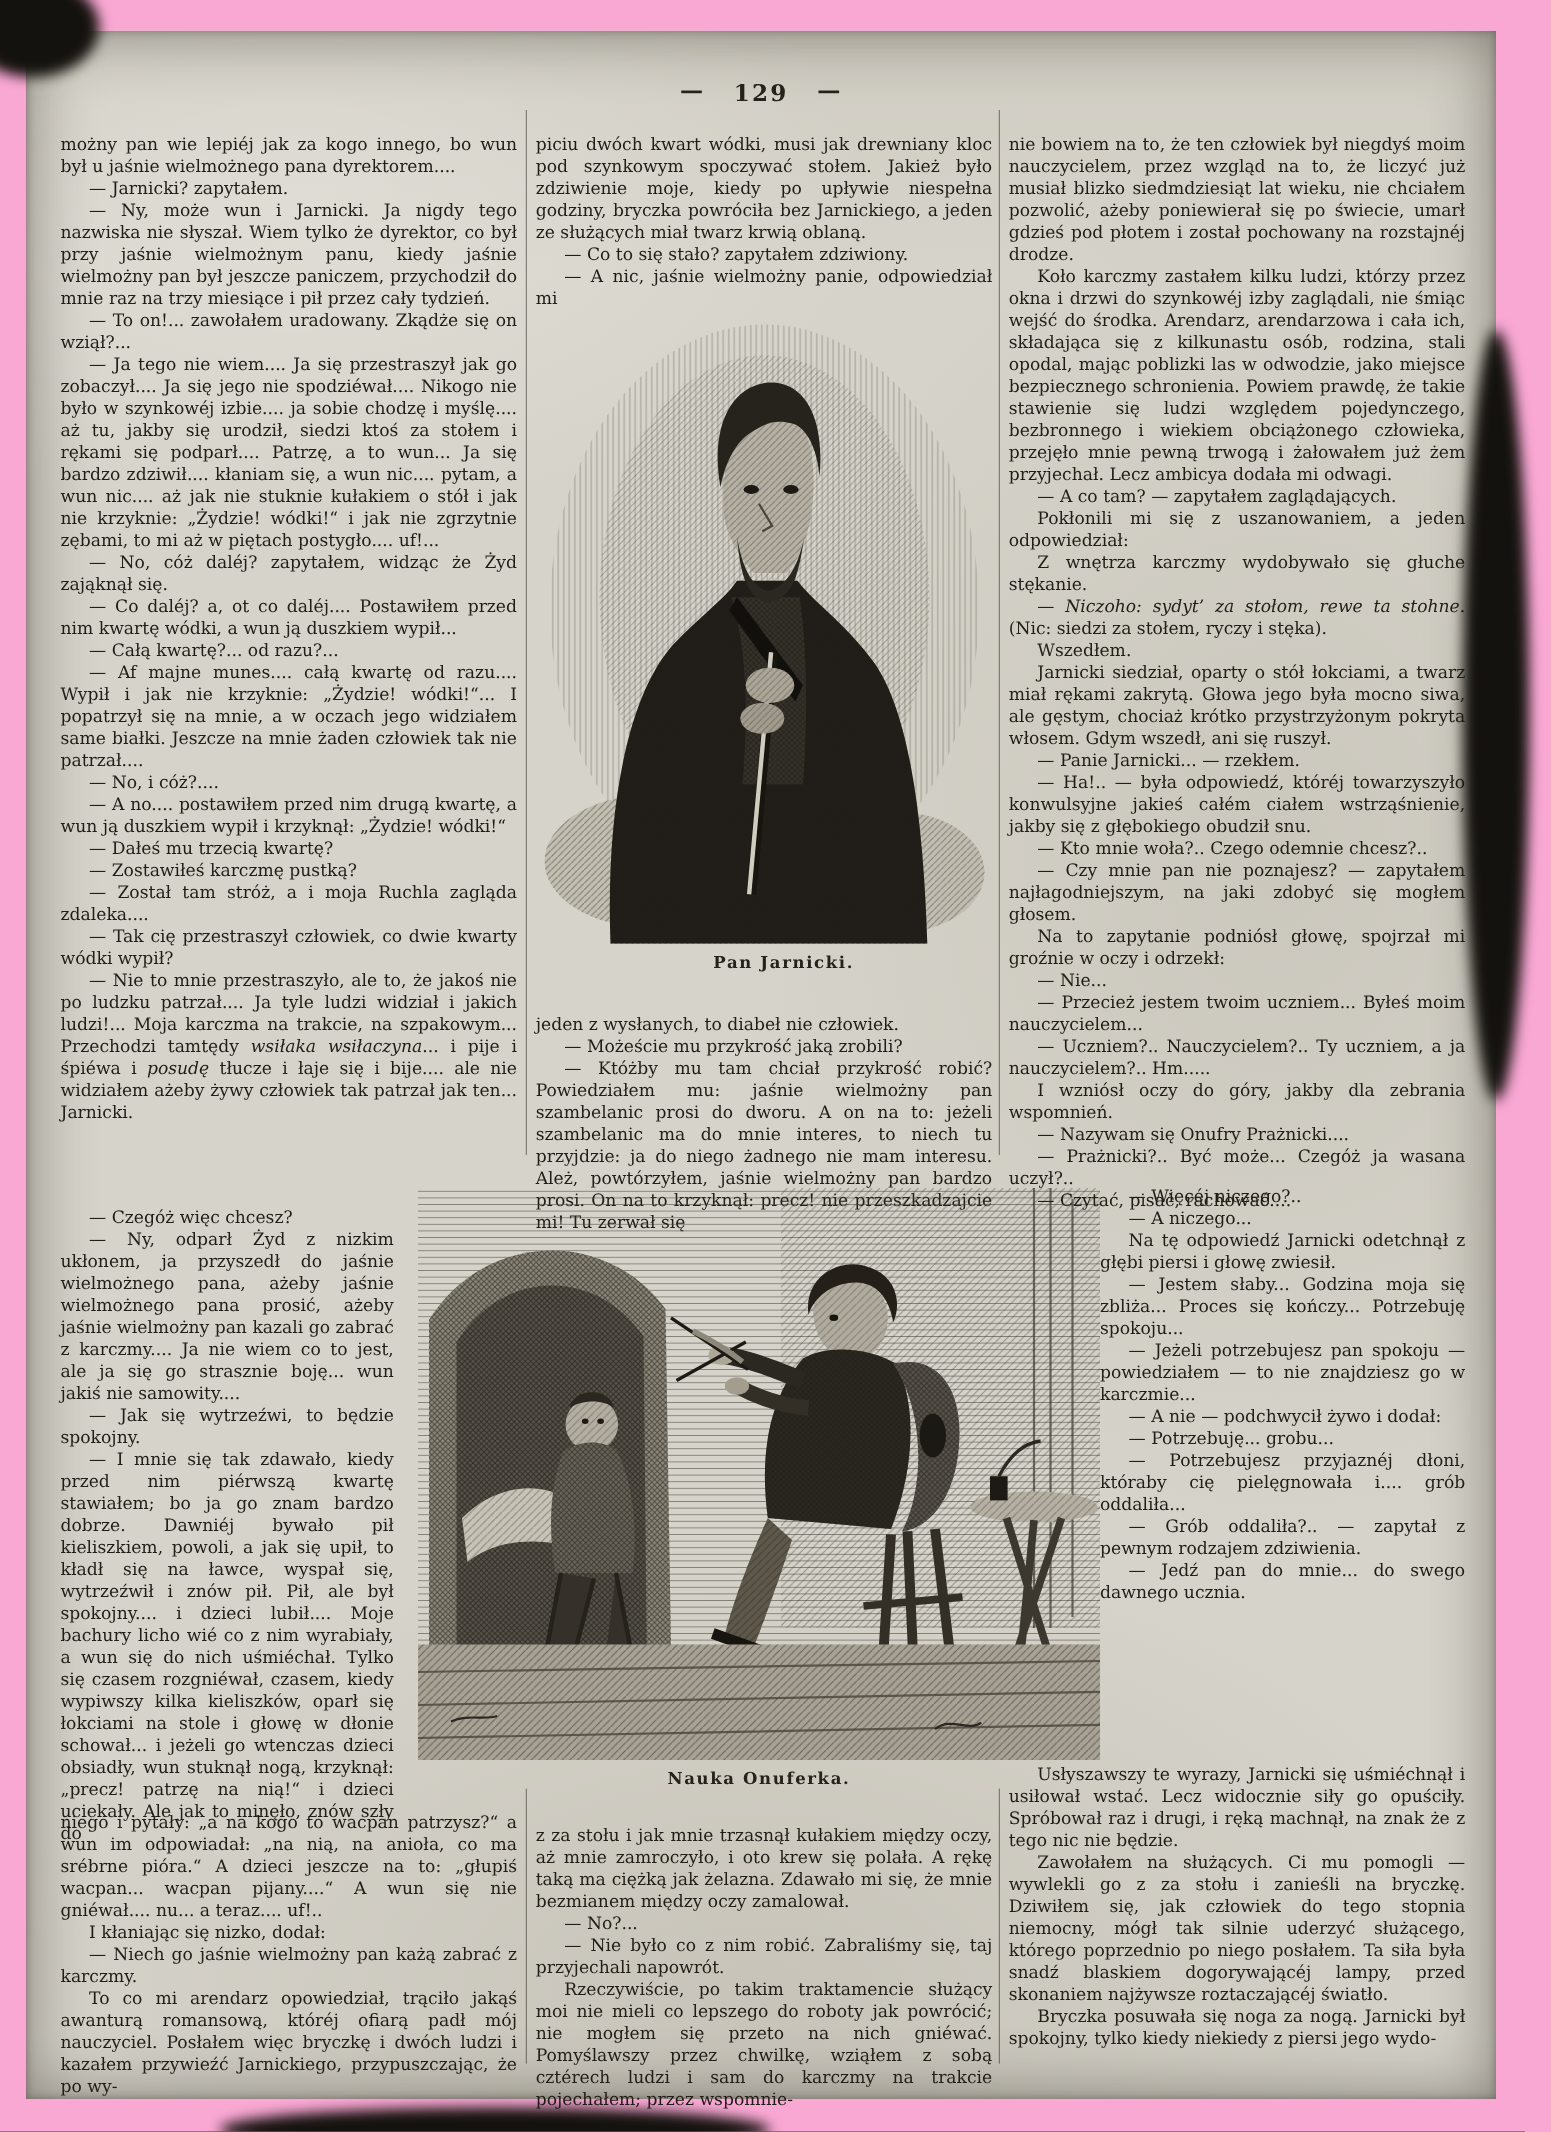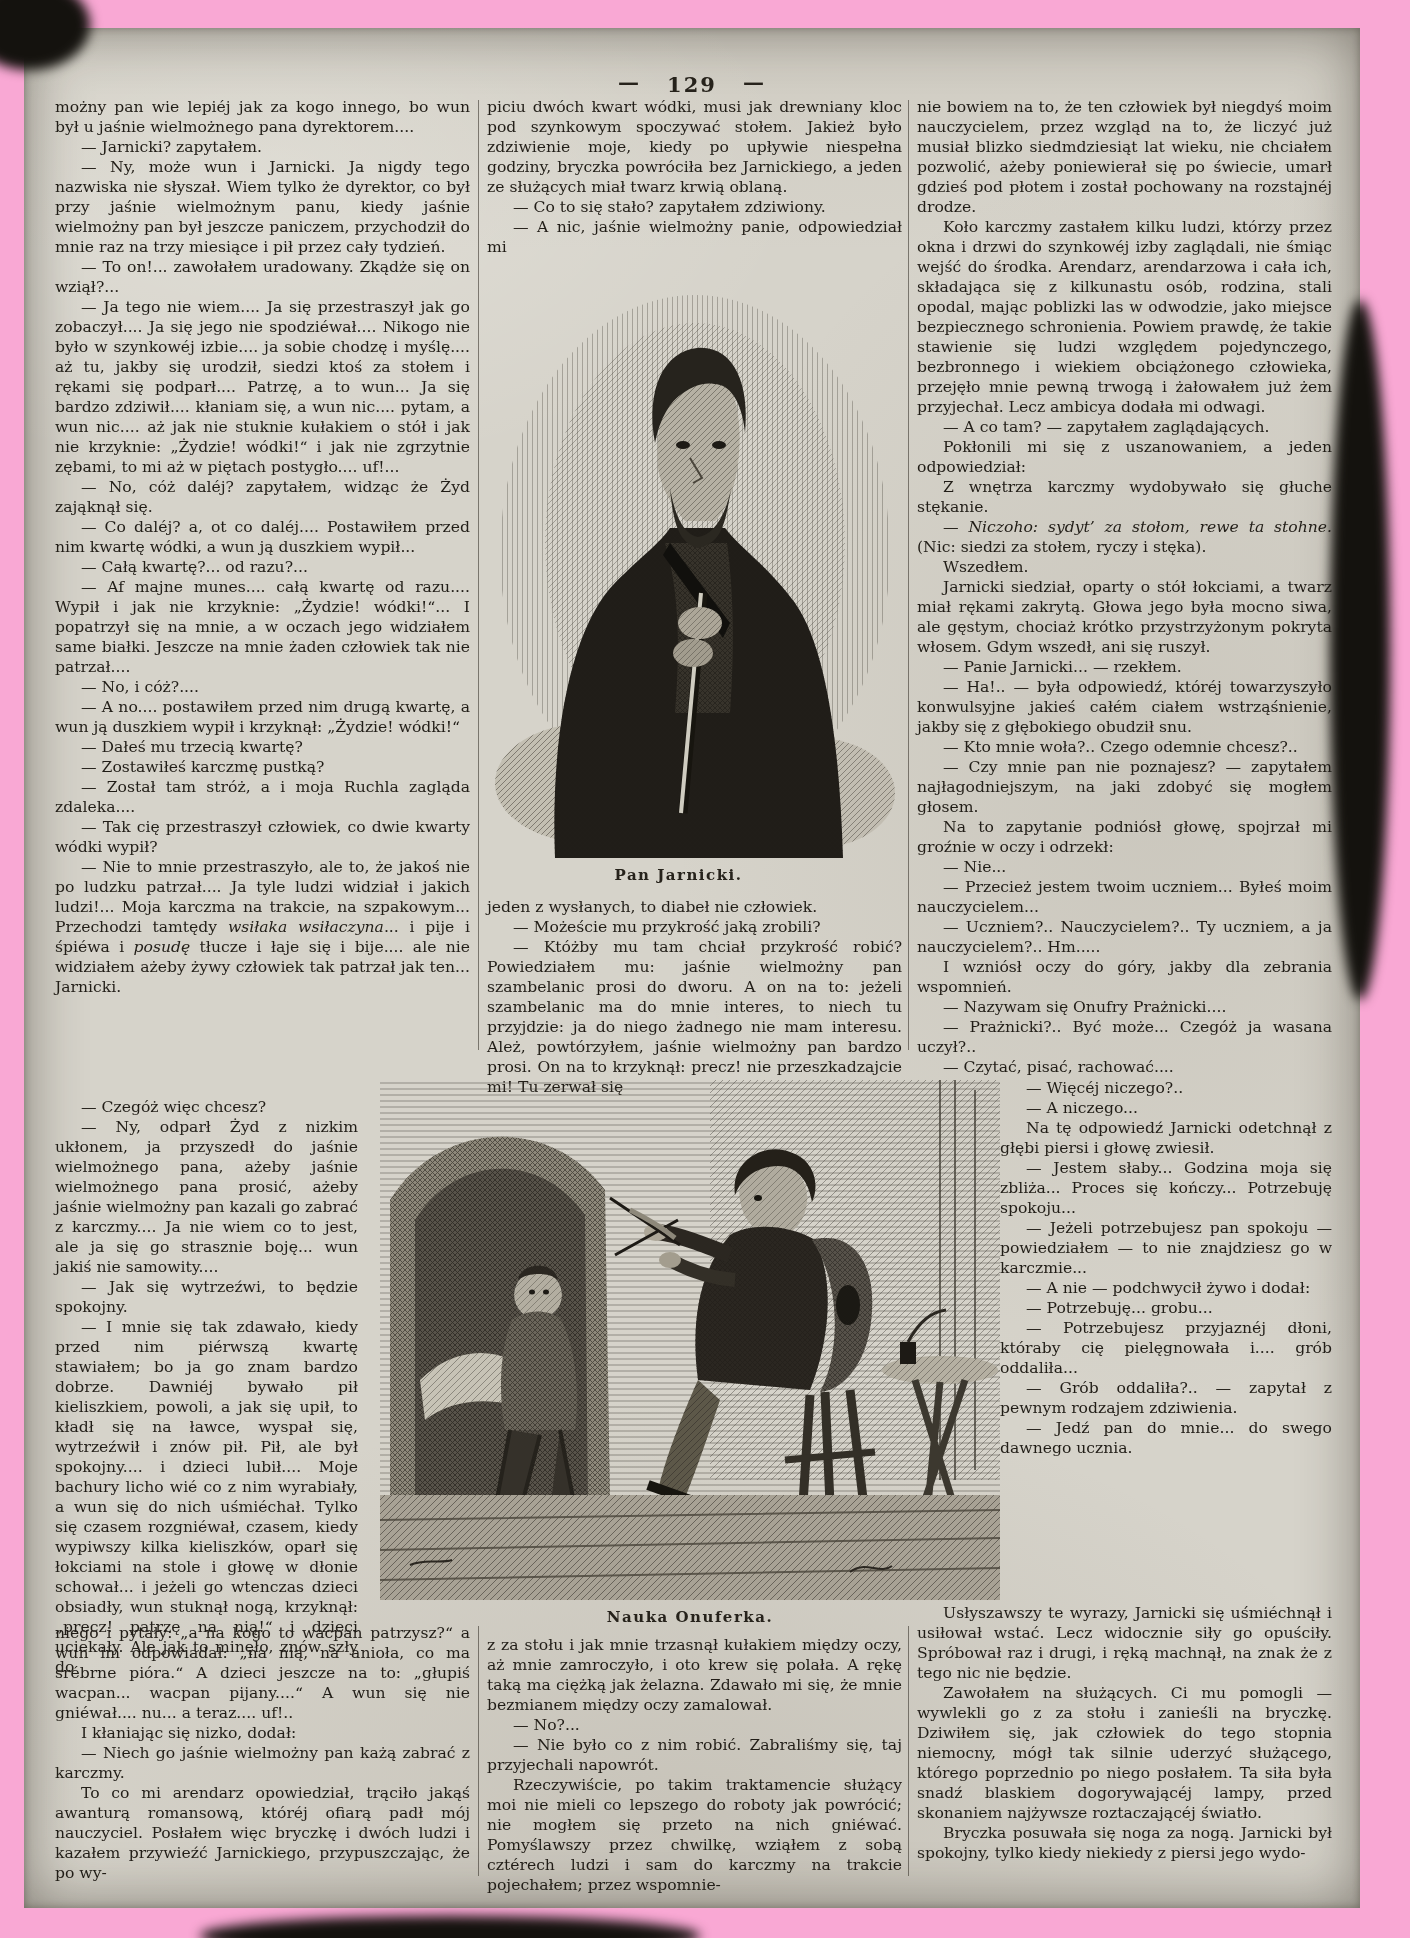--- a/index.html
+++ b/index.html
@@ -13,21 +13,21 @@
            radial-gradient(ellipse 1000px 600px at 50% 95%, rgba(110,100,84,.14), rgba(0,0,0,0) 70%),
            linear-gradient(180deg, rgba(140,130,110,.08), rgba(0,0,0,0) 12%);
          box-shadow: inset 0 0 60px rgba(30,25,15,.45), inset 0 0 8px rgba(30,25,15,.35);}
   .edge-blob{position:absolute;background:#14120e;filter:blur(6px);border-radius:50%;}
   .header{position:absolute;left:0;top:44px;width:100%;text-align:center;
           font-size:21px;font-weight:bold;color:#26221b;letter-spacing:2px;}
   .header .dash{display:inline-block;margin:0 26px;transform:translateY(-3px);}
   .col{position:absolute;width:415px;color:#211d17;font-size:15.6px;line-height:20px;
        text-align:justify;}
   .col .para{margin:0;text-indent:26px;}
-  .col .para.noind{text-indent:0;}
+  .col .para.noind{text-indent:0;margin-top:24px;}
   .it{font-style:italic;}
   .vrule{position:absolute;width:1px;background:rgba(45,40,32,.55);}
   .figure{position:absolute;}
   .caption{position:absolute;text-align:center;font-size:15px;font-weight:bold;
            color:#26221b;letter-spacing:1.5px;}
   svg{display:block;}
 </style>
 </head>
 <body>
 
@@ -121,21 +121,21 @@
         <path d="M175 250 L235 330 L228 345 L168 262 Z" fill="#11100d"></path>
 
         <path d="M208 300 L188 520" stroke="#17150f" stroke-width="9"></path>
         <path d="M206 300 L186 520" stroke="#cfccc0" stroke-width="4"></path>
         <ellipse cx="205" cy="330" rx="22" ry="16" fill="#aca698"></ellipse>
         <ellipse cx="205" cy="330" rx="22" ry="16" fill="url(#hd)" opacity="0.4"></ellipse>
         <ellipse cx="198" cy="360" rx="20" ry="14" fill="#a29c8e"></ellipse>
         <ellipse cx="198" cy="360" rx="20" ry="14" fill="url(#hd)" opacity="0.4"></ellipse>
       </svg>
     </div>
-    <div class="caption" style="left:447px;top:838px;width:415px;">Pan Jarnicki.</div>
+    <div class="caption" style="left:481px;top:838px;width:415px;">Pan Jarnicki.</div>
 
     <div class="col" style="left:463px;top:869px;">
         <p class="para noind"><span>jeden z wysłanych, to diabeł nie człowiek.</span></p>
         <p class="para"><span>— Możeście mu przykrość jaką zrobili?</span></p>
         <p class="para"><span>— Któżby mu tam chciał przykrość robić? Powiedziałem mu: jaśnie wielmożny pan szambelanic prosi do dworu. A on na to: jeżeli szambelanic ma do mnie interes, to niech tu przyjdzie: ja do niego żadnego nie mam interesu. Ależ, powtórzyłem, jaśnie wielmożny pan bardzo prosi. On na to krzyknął: precz! nie przeszkadzajcie mi! Tu zerwał się</span></p>
       </div>
 
     <div class="figure" style="left:356px;top:1052px;">
       <svg width="620" height="520" viewBox="0 0 620 520">
         <defs>

